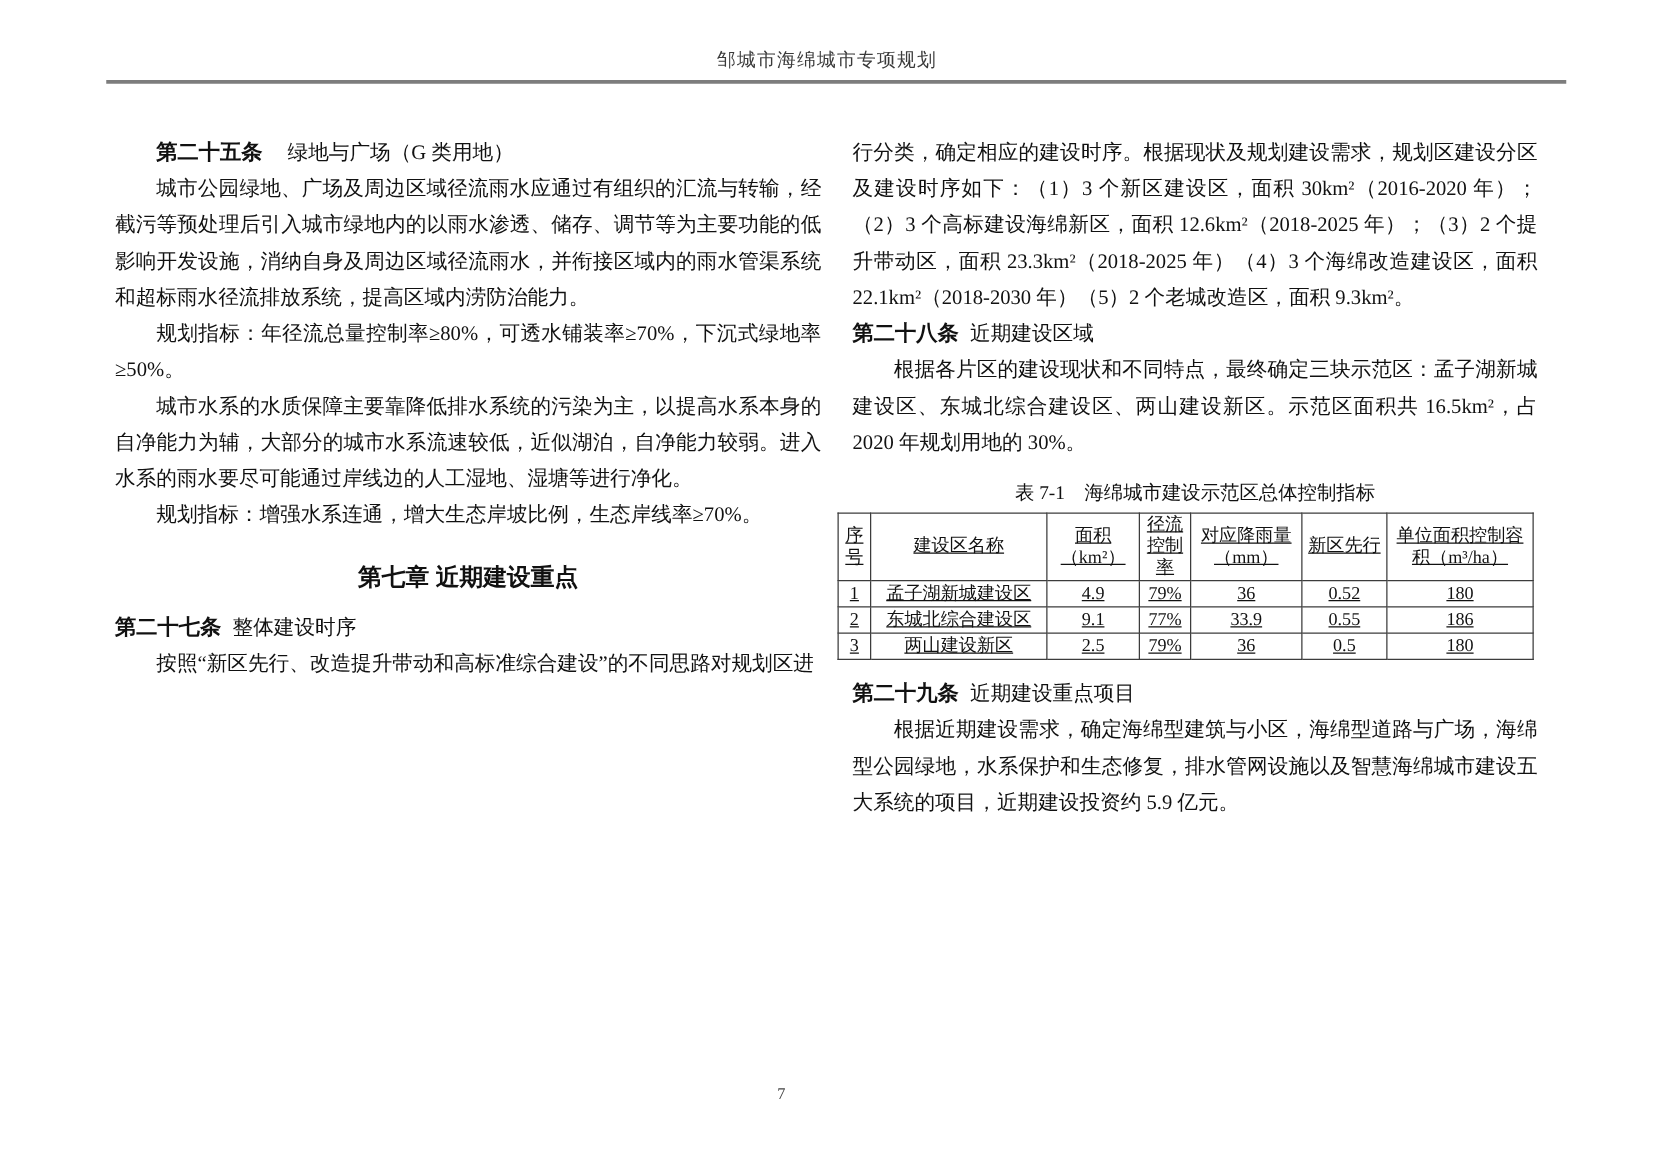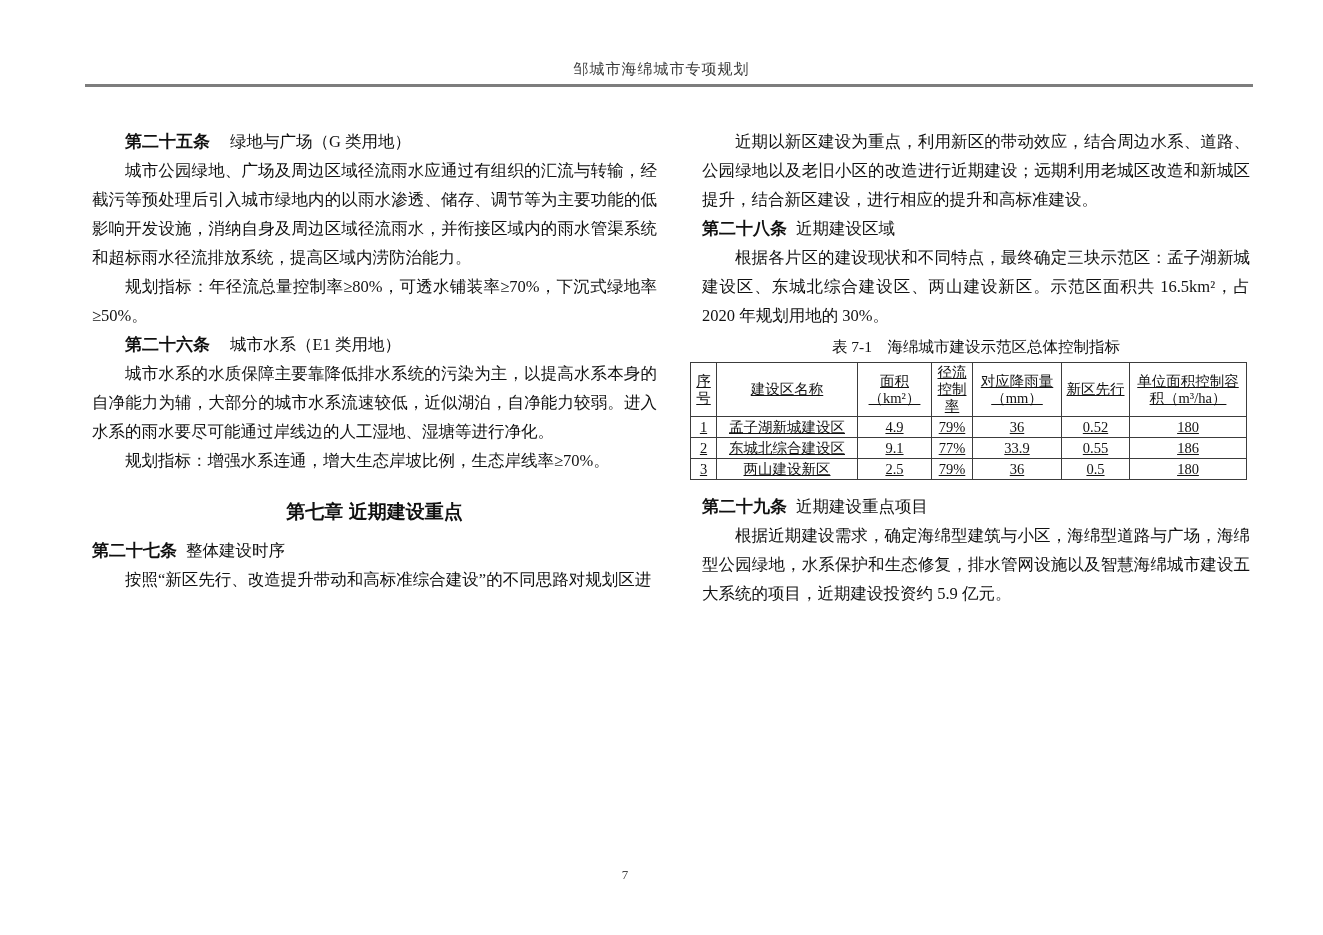--- a/index.html
+++ b/index.html
@@ -2,32 +2,32 @@
 <html><head>
 <meta charset="utf-8">
 <style>
   html, body { margin: 0; padding: 0; background: #ffffff; }
   body {
     width: 1323px; height: 935px; position: relative; overflow: hidden;
     font-family: "Liberation Serif", "DejaVu Serif", serif;
     color: #111111;
   }
   
-  .page-header { padding-top: 62px; }
+  .page-header { padding-top: 42px; }
   .page-header .doc-title {
     text-align: center; font-size: 15px; line-height: 15px; color: #3a3a3a;
     letter-spacing: 1px;
   }
   .header-rule {
     height: 3px; background: #7d7d7d; margin: 7px 70px 0 85px;
   }
   
   .content {
     display: flex; margin-top: 40px; padding-left: 92px;
-    column-gap: 45px;
+    column-gap: 25px;
   }
   .col-left  { width: 565px; }
   .col-right { width: 548px; }
   .para {
     margin: 0; font-size: 16.5px; line-height: 29px;
     text-align: justify; text-justify: inter-ideograph;
   }
   .indent { text-indent: 2em; }
   .article-heading { font-size: 16.5px; line-height: 29px; white-space: nowrap; }
   .article-heading.inset { padding-left: 33px; }
@@ -37,21 +37,21 @@
   }
   .article-heading.inset .art-title { margin-left: 20px; }
   .article-heading.flush .art-title { margin-left: 9px; }
   .chapter-heading {
     font-family: "Liberation Sans", "DejaVu Sans", sans-serif;
     font-weight: bold; font-size: 19px; line-height: 29px;
     text-align: center; margin: 22px 0 10px 0;
   }
   
   .table-caption {
-    text-align: center; font-size: 15.5px; line-height: 27px; margin-top: 3px;
+    text-align: center; font-size: 15.5px; line-height: 27px; margin-top: 13px;
   }
   table.control-table {
     border-collapse: collapse; table-layout: fixed;
     width: 556px; margin-left: -12px; margin-top: 2px;
     font-size: 14.5px; color: #111; text-decoration: underline;
   }
   table.control-table th, table.control-table td {
     border: 1px solid #3c3c3c; text-align: center; padding: 1px 2px;
     overflow: hidden;
   }
@@ -76,36 +76,33 @@
 
 <div class="content">
 
   <div class="col-left">
     <div class="article-heading inset">
       <span class="art-num">第二十五条</span><span class="art-title">绿地与广场（G 类用地）</span>
     </div>
     <p class="para indent">城市公园绿地、广场及周边区域径流雨水应通过有组织的汇流与转输，经截污等预处理后引入城市绿地内的以雨水渗透、储存、调节等为主要功能的低影响开发设施，消纳自身及周边区域径流雨水，并衔接区域内的雨水管渠系统和超标雨水径流排放系统，提高区域内涝防治能力。</p>
     <p class="para indent">规划指标：年径流总量控制率≥80%，可透水铺装率≥70%，下沉式绿地率≥50%。</p>
 
-    <div class="article-heading inset">
-      <span class="art-num">第二十六条</span><span class="art-title">城市水系（E1 类用地）</span>
-    </div>
     <p class="para indent">城市水系的水质保障主要靠降低排水系统的污染为主，以提高水系本身的自净能力为辅，大部分的城市水系流速较低，近似湖泊，自净能力较弱。进入水系的雨水要尽可能通过岸线边的人工湿地、湿塘等进行净化。</p>
     <p class="para indent">规划指标：增强水系连通，增大生态岸坡比例，生态岸线率≥70%。</p>
 
     <div class="chapter-heading">第七章 近期建设重点</div>
 
     <div class="article-heading flush">
       <span class="art-num">第二十七条</span><span class="art-title">整体建设时序</span>
     </div>
     <p class="para indent">按照“新区先行、改造提升带动和高标准综合建设”的不同思路对规划区进</p>
   </div>
 
   <div class="col-right">
-    <p class="para indent">近期以新区建设为重点，利用新区的带动效应，结合周边水系、道路、公园绿地以及老旧小区的改造进行近期建设；远期利用老城区改造和新城区提升，结合新区建设，进行相应的提升和高标准建设。</p>
+    <p class="para">行分类，确定相应的建设时序。根据现状及规划建设需求，规划区建设分区及建设时序如下：（1）3 个新区建设区，面积 30km²（2016-2020 年）；（2）3 个高标建设海绵新区，面积 12.6km²（2018-2025 年）；（3）2 个提升带动区，面积 23.3km²（2018-2025 年）（4）3 个海绵改造建设区，面积 22.1km²（2018-2030 年）（5）2 个老城改造区，面积 9.3km²。</p>
 
     <div class="article-heading flush">
       <span class="art-num">第二十八条</span><span class="art-title">近期建设区域</span>
     </div>
     <p class="para indent">根据各片区的建设现状和不同特点，最终确定三块示范区：孟子湖新城建设区、东城北综合建设区、两山建设新区。示范区面积共 16.5km²，占 2020 年规划用地的 30%。</p>
 
     <div class="table-caption">表 7-1　海绵城市建设示范区总体控制指标</div>
 
     <table class="control-table">
       <colgroup>

